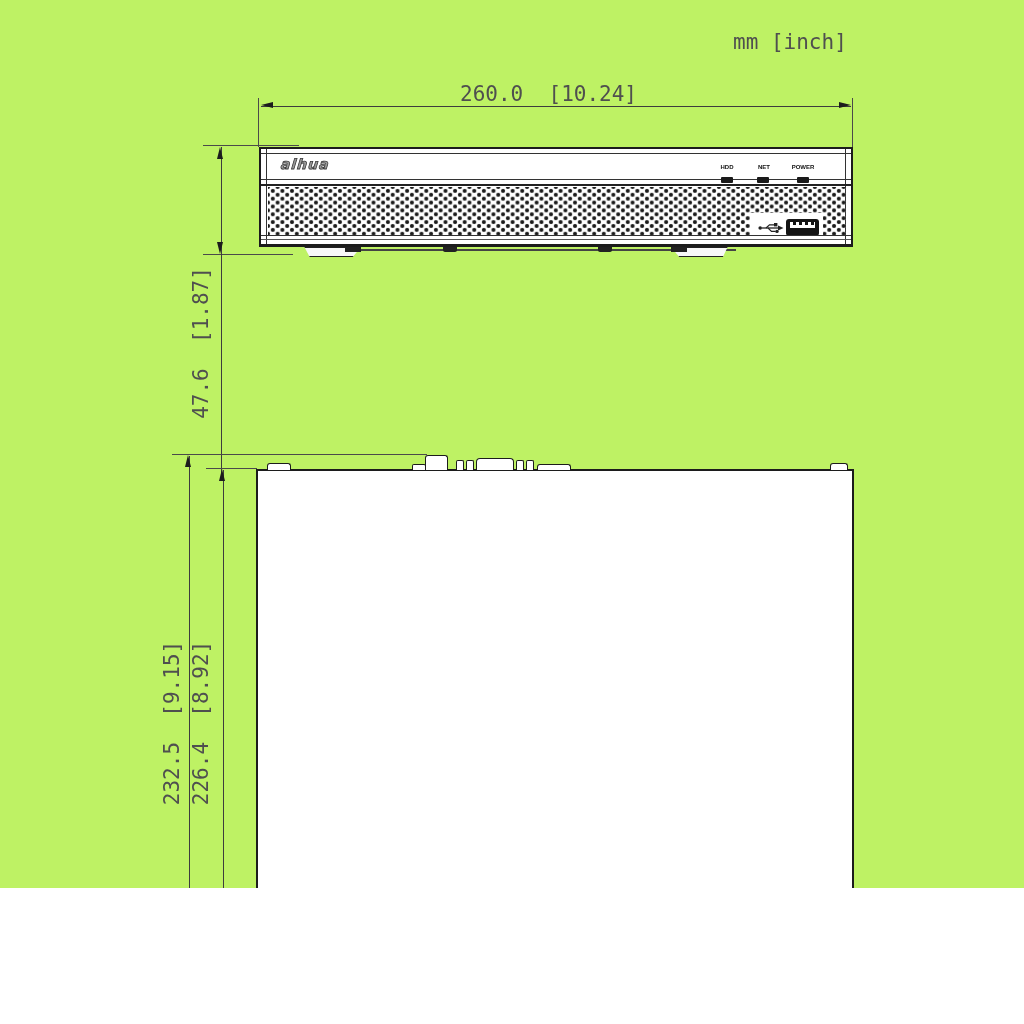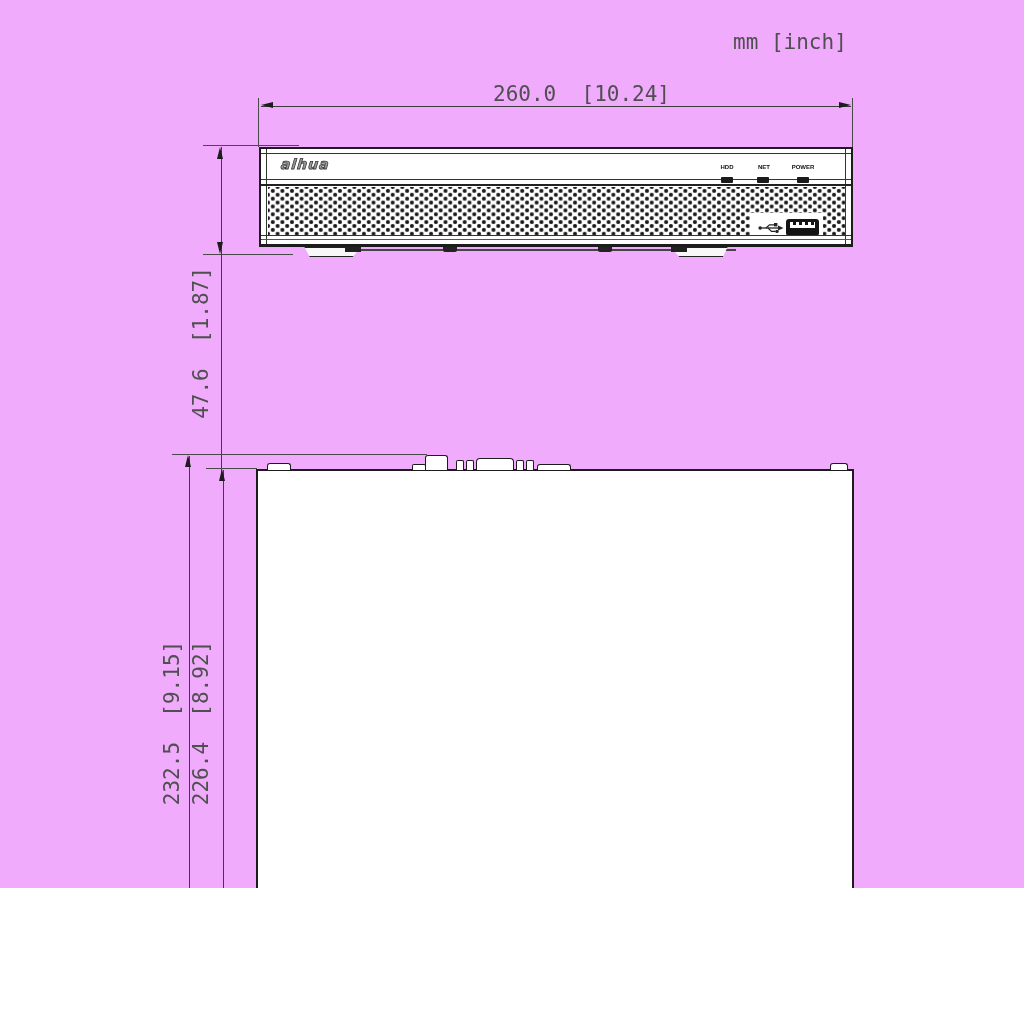--- a/index.html
+++ b/index.html
@@ -1,16 +1,16 @@
 <!DOCTYPE html>
 <html><head>
 <meta charset="utf-8">
 <style>
   html,body{margin:0;padding:0;background:#ffffff;}
-  #canvas{position:relative;width:1024px;height:888px;background:#f0abfc;overflow:hidden;
+  #canvas{position:relative;width:1024px;height:888px;background:#bef264;overflow:hidden;
           font-family:"DejaVu Sans Mono", monospace;}
   .hline,.vline{position:absolute;background:#2a2a2a;}
   .dimline{background:#3d3d3d;}
   .extline{background:#4a4a4a;}
   .dim-text{position:absolute;color:#4f4f4f;font-size:21px;white-space:pre;
             font-family:"DejaVu Sans Mono", monospace;letter-spacing:0px;}
   .rot{transform:rotate(-90deg);transform-origin:center center;text-align:center;}
   .arr{position:absolute;width:0;height:0;}
   .arr.up{border-left:3.5px solid transparent;border-right:3.5px solid transparent;border-bottom:12px solid #1c1c1c;}
   .arr.down{border-left:3.5px solid transparent;border-right:3.5px solid transparent;border-top:12px solid #1c1c1c;}
@@ -52,21 +52,21 @@
 
 <div id="canvas">
 
   <div class="dim-text" style="left:733px;top:30px;">mm [inch]</div>
 
   <div class="vline extline" style="left:258px;top:98px;width:1px;height:49px;"></div>
   <div class="vline extline" style="left:852px;top:98px;width:1px;height:49px;"></div>
   <div class="hline dimline" style="left:261px;top:106px;width:590px;height:1px;"></div>
   <div class="arr left" style="left:261px;top:102px;"></div>
   <div class="arr right" style="left:839px;top:102px;"></div>
-  <div class="dim-text" style="left:460px;top:82px;width:210px;text-align:right;">260.0  [10.24]</div>
+  <div class="dim-text" style="left:460px;top:82px;width:210px;text-align:left;">260.0  [10.24]</div>
 
   <div id="front-body">
     <div class="inner" style="left:5px;top:0;width:1px;height:95px;"></div>
     <div class="inner" style="right:5px;top:0;width:1px;height:95px;"></div>
     <div class="inner" style="left:0;top:4px;width:590px;height:1px;"></div>
     <div id="logo">alhua</div>
 
     <div class="led-label" style="left:466px;">HDD</div>
     <div class="led-label" style="left:503px;">NET</div>
     <div class="led-label" style="left:542px;">POWER</div>

